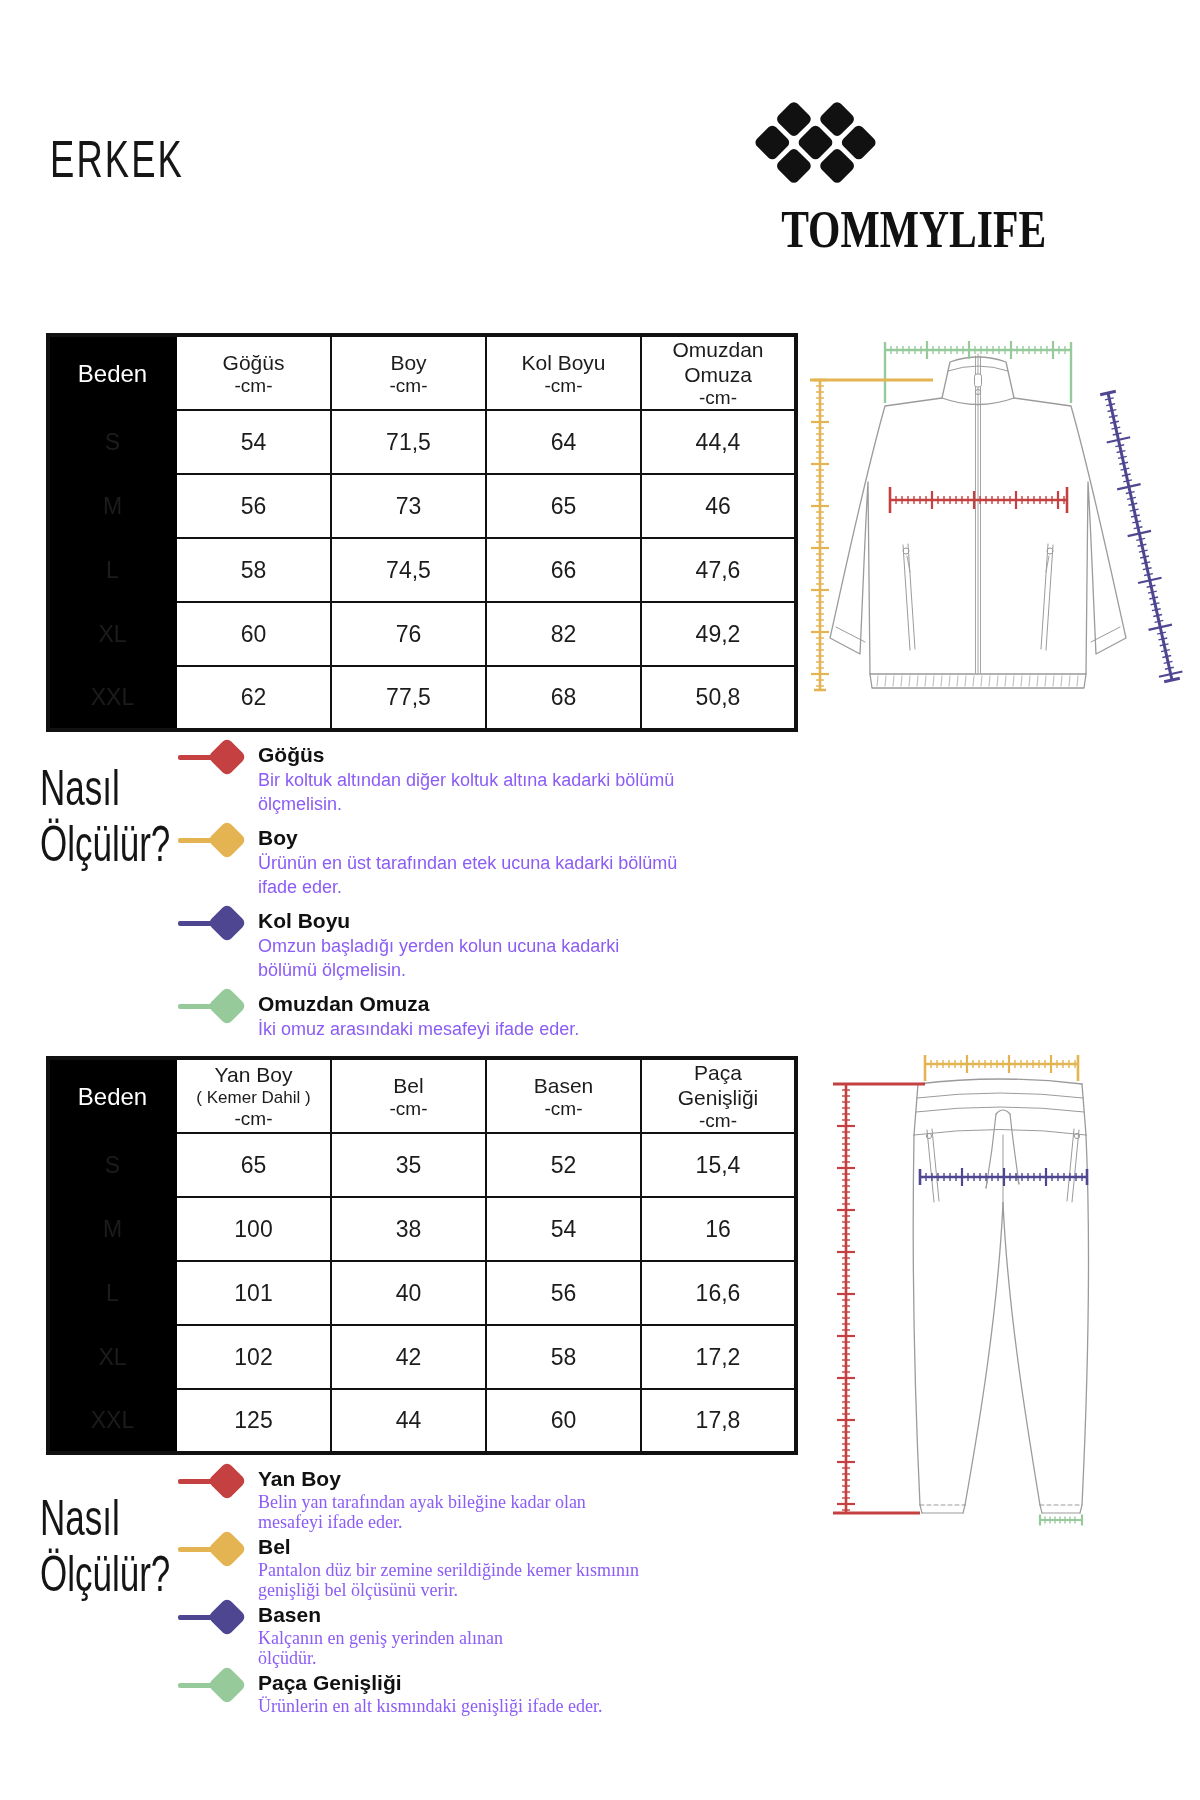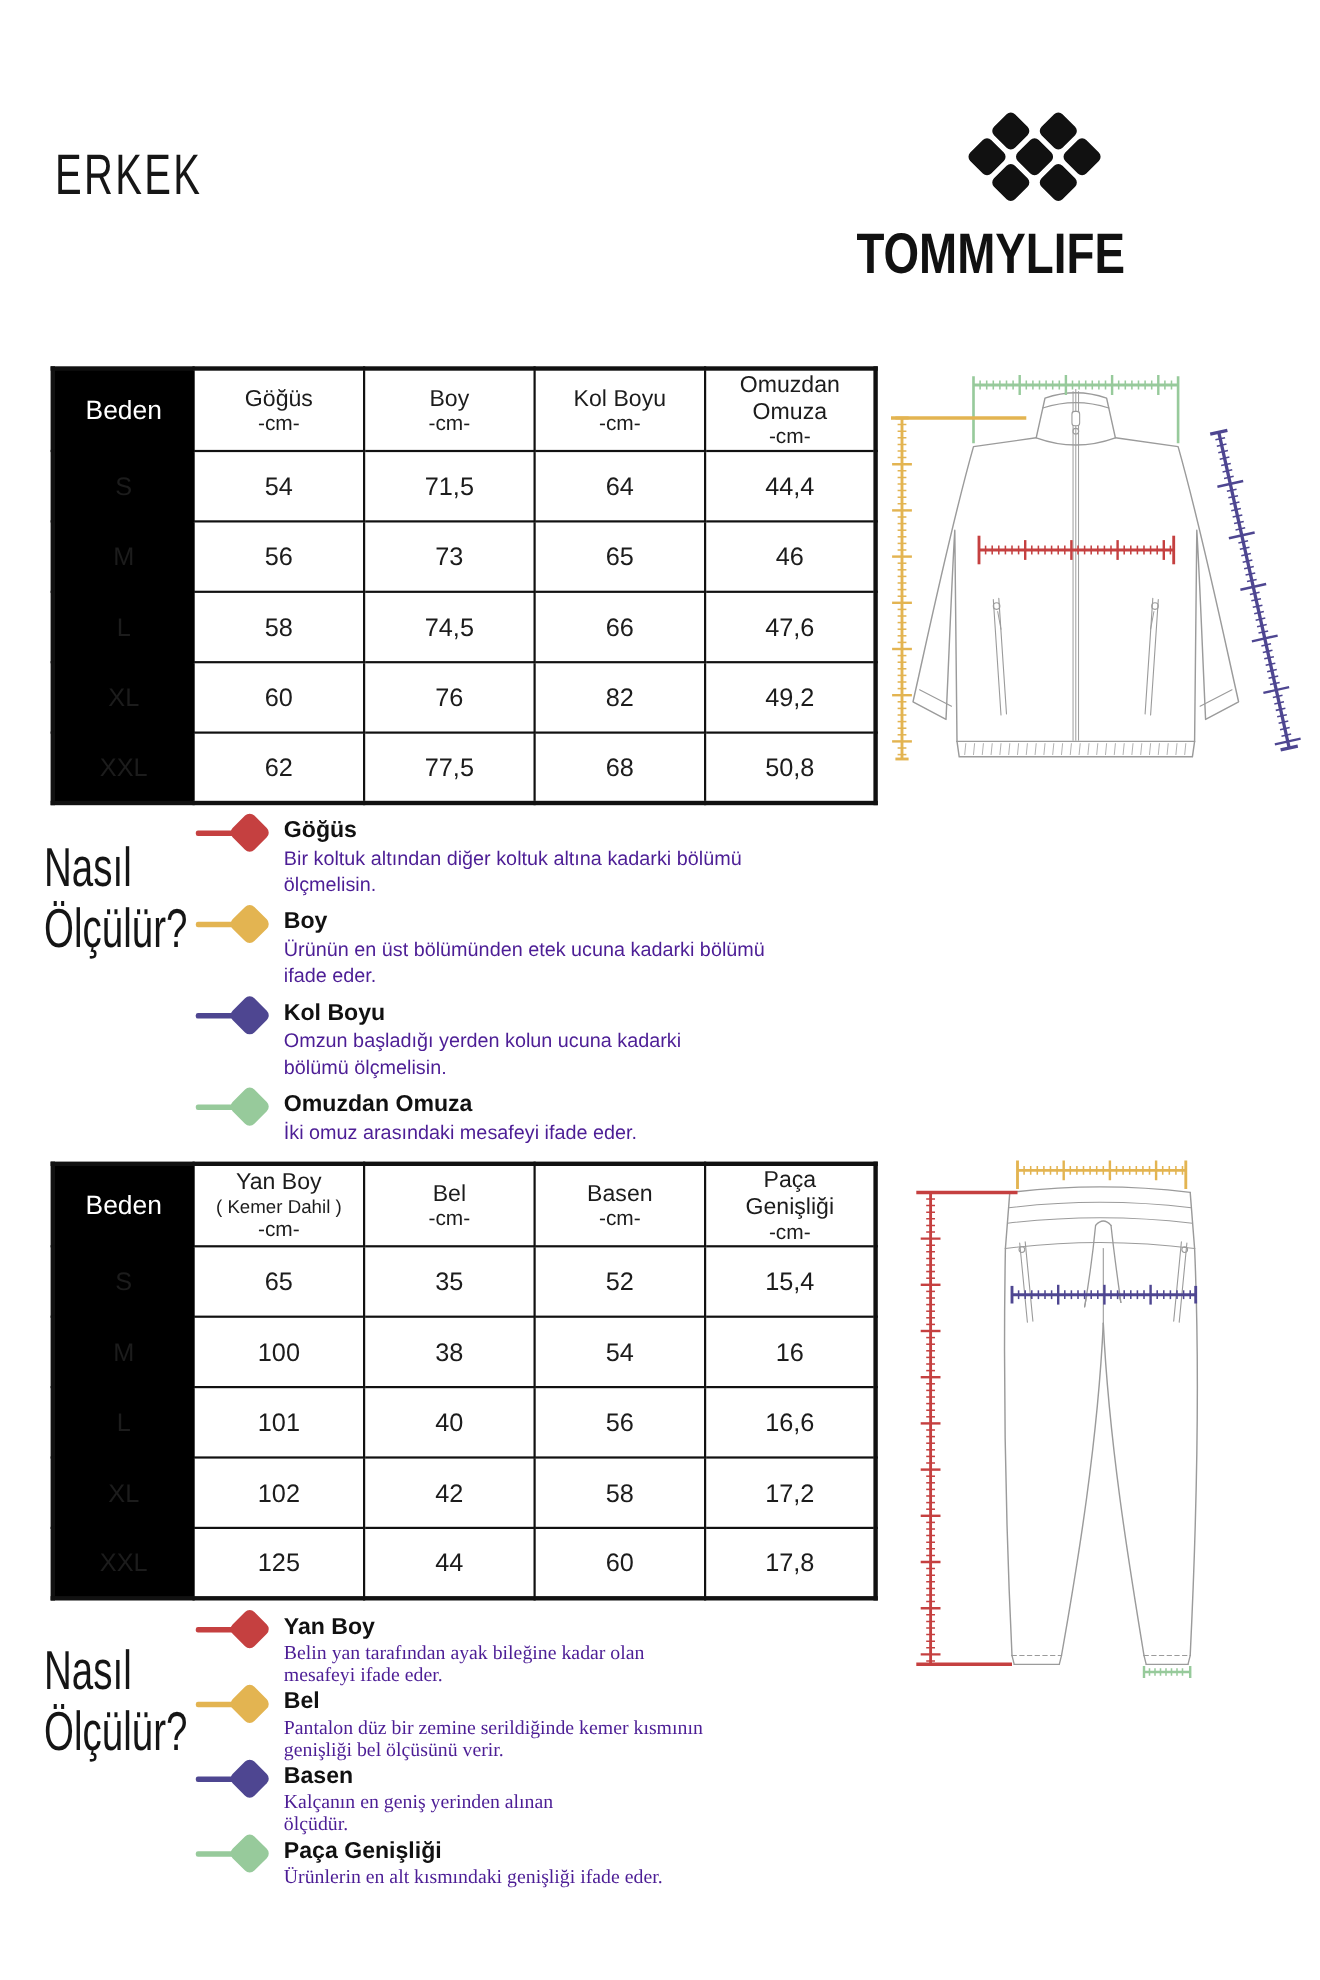--- a/index.html
+++ b/index.html
@@ -5,21 +5,21 @@
   html,body{margin:0;padding:0;background:#e8e8e8;}
   .page{position:relative;width:1200px;height:1800px;background:#ffffff;margin:0 auto;overflow:hidden;
         font-family:"Liberation Sans","DejaVu Sans",sans-serif;color:#1c1c1c;padding-left:16px;}
   .abs{position:absolute;}
   .cond{display:inline-block;transform:scaleX(0.70);transform-origin:0 50%;white-space:nowrap;}
   .cond-c{display:inline-block;transform:scaleX(0.80);transform-origin:50% 50%;white-space:nowrap;}
 
   
   .erkek{font-size:52px;font-weight:400;letter-spacing:3px;line-height:54px;color:#161616;}
   .fit{font-size:62px;font-weight:700;letter-spacing:0px;line-height:58px;margin-top:12px;color:#111;}
-  .brand-right{text-align:right;}
+  .brand-right{text-align:left;font-family:Liberation Serif, serif;}
   .brandname{font-size:52px;font-weight:700;color:#111;line-height:52px;margin-top:8px;}
 
   
   table.size-table{border-collapse:collapse;table-layout:fixed;border:4px solid #111;background:#fff;}
   table.size-table th,table.size-table td{border:2.5px solid #111;text-align:center;vertical-align:middle;padding:0;}
   table.size-table td{font-size:23px;color:#1c1c1c;}
   .size-col{background:#000;color:#fff;border-color:#000 !important;font-size:24px;}
   th .th-title{font-size:21px;font-weight:400;line-height:25px;max-width:118px;margin:0 auto;}
   th .th-sub{font-size:17px;font-weight:400;line-height:21px;}
   th .th-sub:empty{display:none;}
@@ -32,21 +32,21 @@
   .howto-title{font-size:50px;font-weight:500;color:#151515;line-height:56px;}
 
   
   .legend{width:560px;}
   .legend-item{display:flex;align-items:flex-start;margin-bottom:9px;}
   .marker{position:relative;width:66px;height:30px;flex:none;margin-top:0px;}
   .tail{position:absolute;left:0;top:13px;width:48px;height:4.5px;border-radius:2px;}
   .diamond{position:absolute;right:3px;top:1px;width:28px;height:28px;border-radius:6px;transform:rotate(45deg);}
   .legend-texts{margin-left:14px;}
   .legend-label{font-size:21px;font-weight:700;color:#111;line-height:26px;}
-  .legend-desc{font-size:18px;color:#4c1d95;white-space:pre-line;}
+  .legend-desc{font-size:18px;color:#8b5cf6;white-space:pre-line;}
   .lg1 .legend-desc{line-height:24px;}
   .lg2 .legend-desc{line-height:20px;font-family:Liberation Serif, serif;}
   .lg2 .legend-item{margin-bottom:2px;}
 </style>
 </head>
 <body>
 
 <div class="page">
 
   <div class="abs" style="left:50px;top:132px;">
@@ -371,21 +371,21 @@
 ölçmelisin.</div>
       </div>
     </div>
     <div class="legend-item">
       <div class="marker">
         <span class="tail" style="background-color: rgb(227, 180, 81);"></span>
         <span class="diamond" style="background-color: rgb(227, 180, 81);"></span>
       </div>
       <div class="legend-texts">
         <div class="legend-label">Boy</div>
-        <div class="legend-desc">Ürünün en üst bölümünden etek ucuna kadarki bölümü
+        <div class="legend-desc">Ürünün en üst tarafından etek ucuna kadarki bölümü
 ifade eder.</div>
       </div>
     </div>
     <div class="legend-item">
       <div class="marker">
         <span class="tail" style="background-color: rgb(78, 70, 145);"></span>
         <span class="diamond" style="background-color: rgb(78, 70, 145);"></span>
       </div>
       <div class="legend-texts">
         <div class="legend-label">Kol Boyu</div>

